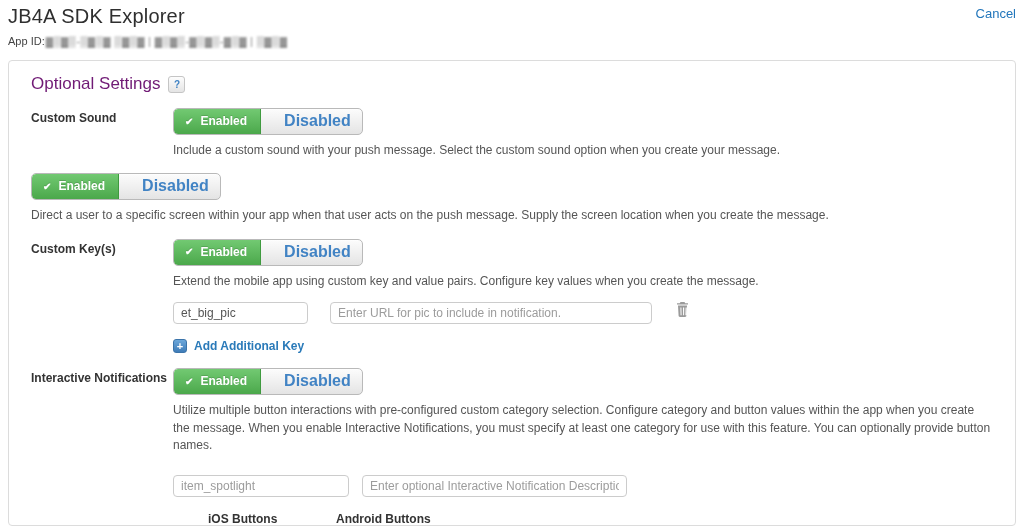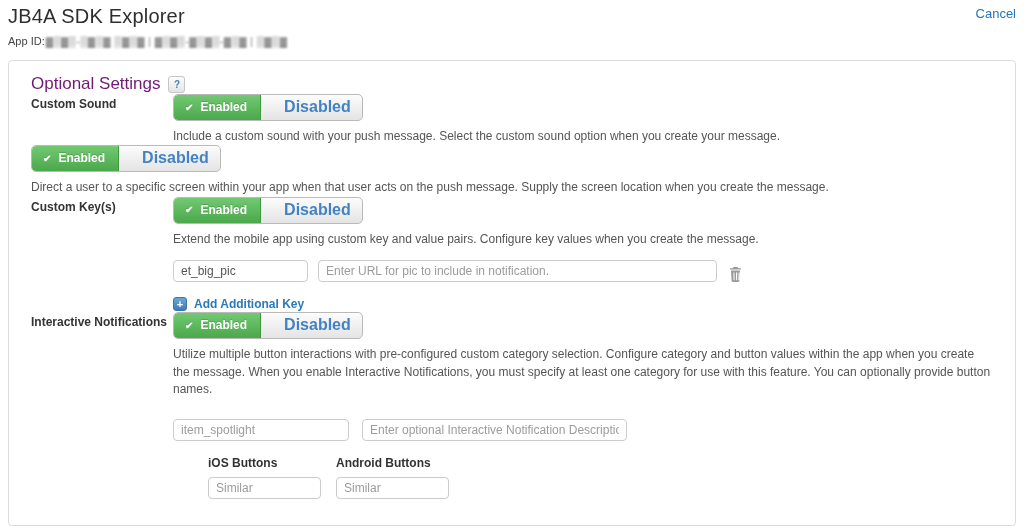--- a/index.html
+++ b/index.html
@@ -35,21 +35,21 @@
   .panel-heading { font-size:17px; color:#701a75; font-weight:400; }
   .help-btn {
     width:17px; height:17px; border:1px solid #c5c5c5; border-radius:3px;
     background:linear-gradient(#fdfdfd,#e4e4e4);
     color:#4183c4; font-size:10px; font-weight:bold;
     display:inline-flex; align-items:center; justify-content:center;
     cursor:pointer;
   }
 
   
-  .row { display:flex; }
+  .row { display:flex; margin-top:14px; }
   .row-label { width:142px; min-width:142px; font-size:12px; font-weight:bold; color:#333; padding-top:3px; }
   .row-content { flex:1; }
 
   
   .toggle {
     display:inline-flex; align-items:stretch;
     border:1px solid #b9b9b9; border-radius:5px;
     background:linear-gradient(#fcfcfc,#e4e4e4);
     overflow:hidden; cursor:pointer;
     box-shadow:inset 0 1px 0 rgba(255,255,255,.6);
@@ -72,23 +72,23 @@
   .desc { margin-top:7px; font-size:12px; color:#555; line-height:1.45; max-width:822px; }
 
   
   input {
     height:22px; border:1px solid #ccc; border-radius:4px;
     padding:2px 7px; font-size:12px; color:#555;
     font-family:"Liberation Sans", sans-serif; background:#fff; outline:none;
   }
   input::placeholder { color:#9c9c9c; opacity:1; }
 
-  .kv-row { margin-top:12px; display:flex; align-items:flex-end; gap:10px; }
+  .kv-row { margin-top:12px; display:flex; align-items:flex-start; gap:22px; }
   .key-input { width:135px; }
-  .value-input { width:399px; }
+  .value-input { width:322px; }
   .trash-btn { background:none; border:none; cursor:pointer; display:flex; padding:0; margin-left:2px; }
 
   .add-key-link {
     margin-top:15px; display:inline-flex; align-items:center; gap:7px;
     color:#2a7ab9; font-size:12px; font-weight:bold; cursor:pointer; text-decoration:none;
   }
   .plus-icon {
     width:14px; height:14px; border-radius:3px;
     background:linear-gradient(#6ca7da,#3e7cb8);
     border:1px solid #3b74aa;

